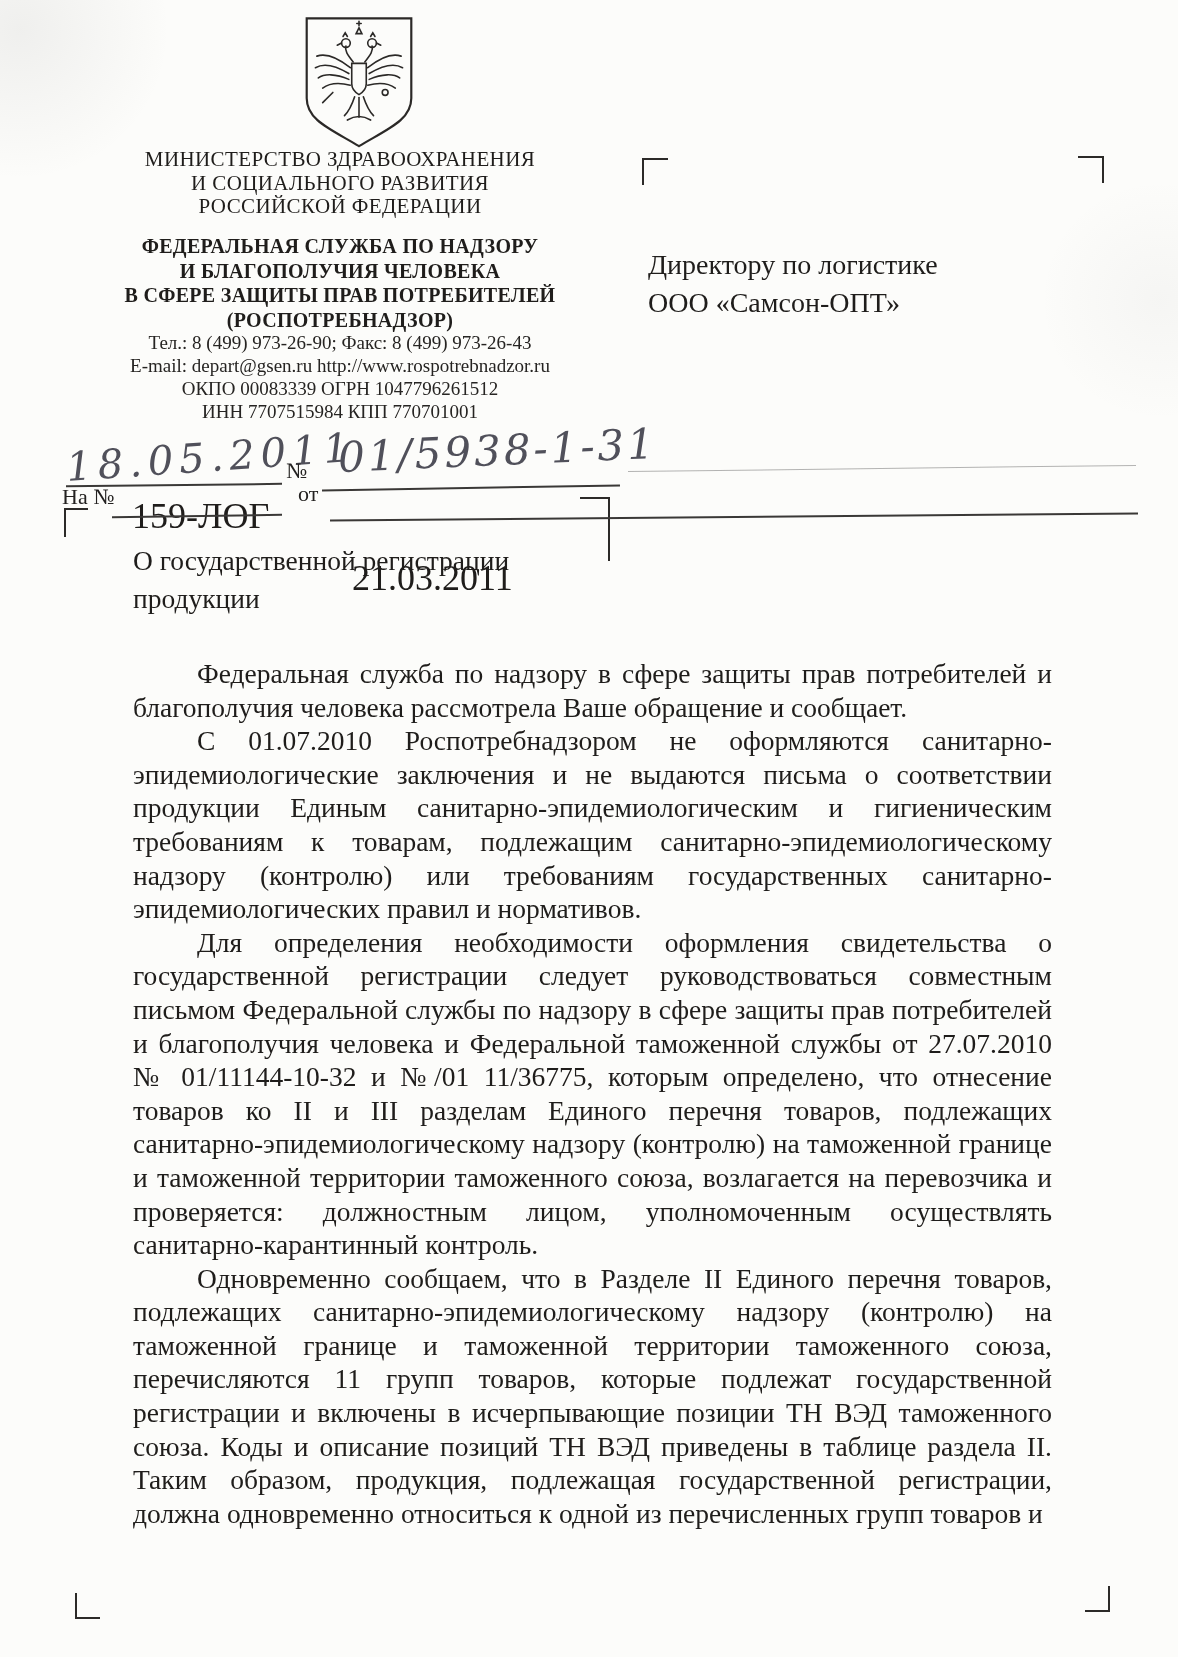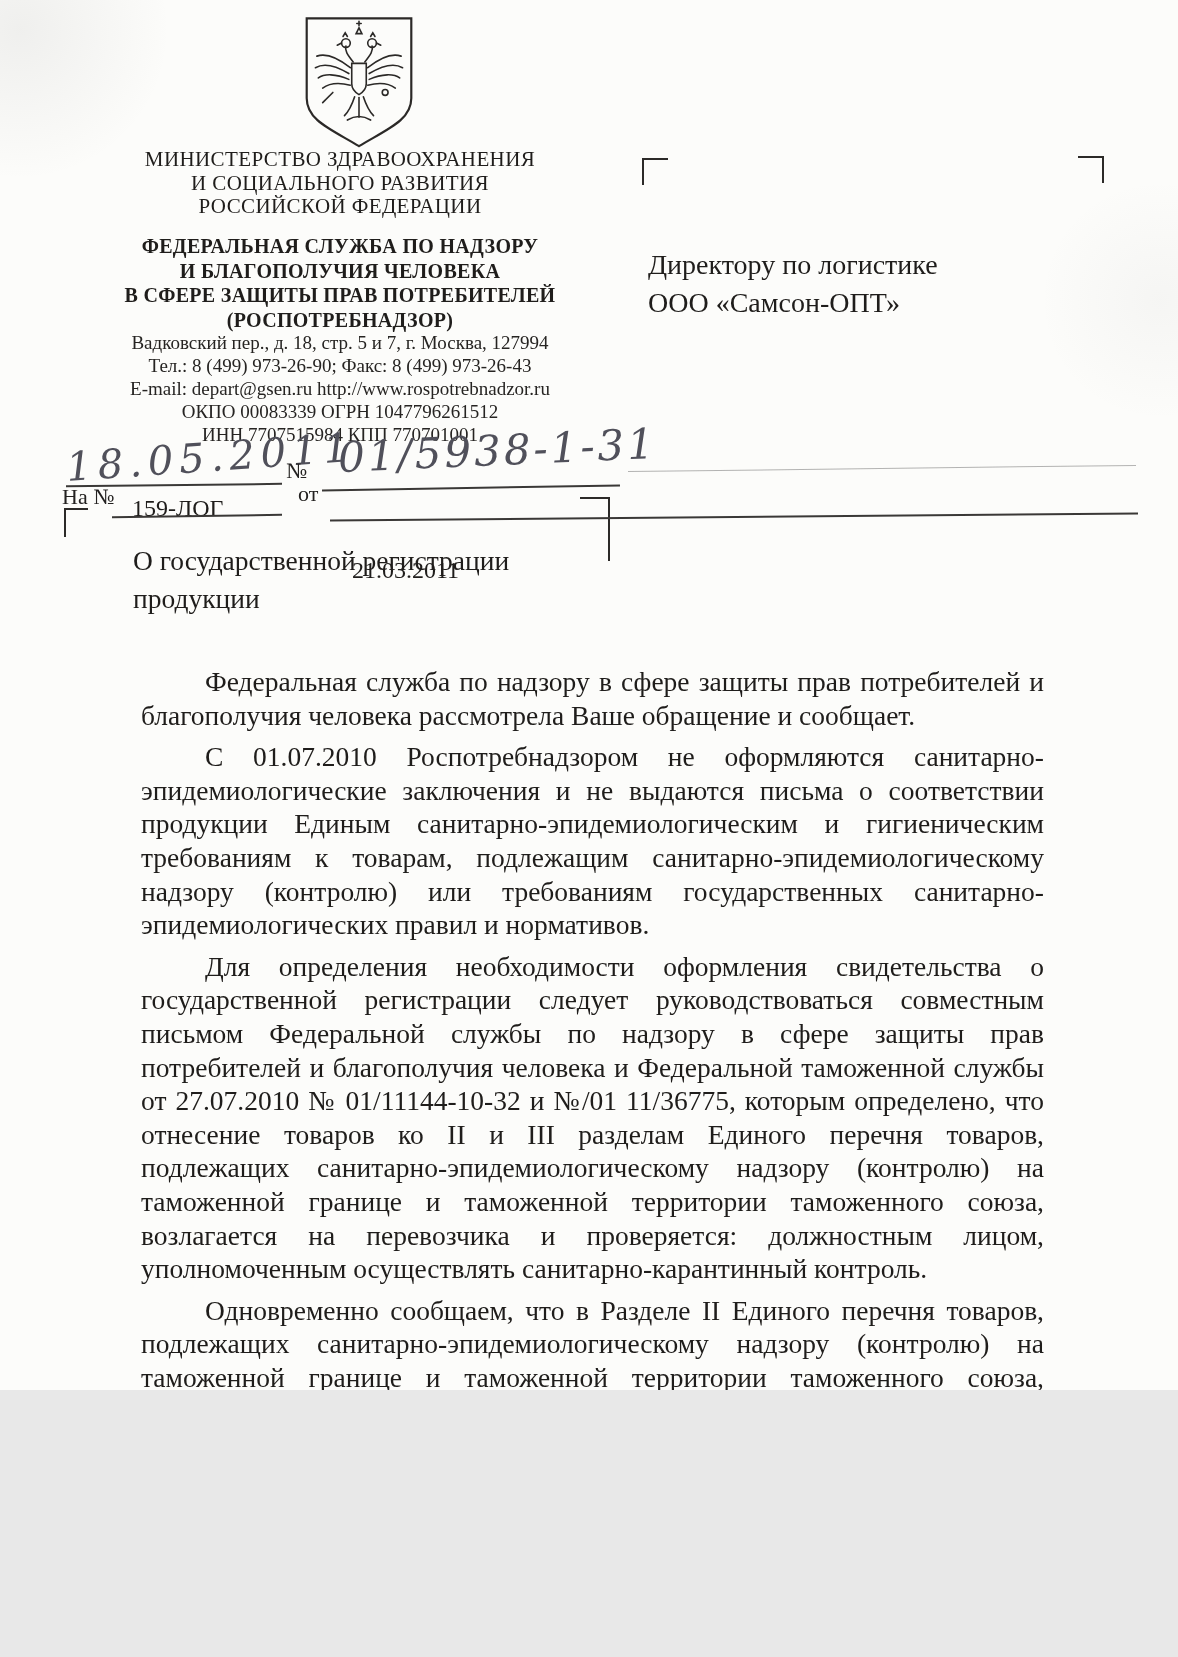--- a/index.html
+++ b/index.html
@@ -1,18 +1,18 @@
 <!DOCTYPE html>
 <html lang="ru"><head>
 <meta charset="utf-8">
 <style>
   html,body{margin:0;padding:0;background:#e8e8e8;}
   .page{
     position:relative;
-    width:1178px;height:1390px;
+    width:1178px;height:1657px;
     margin:0 auto;
     background:#fcfcfa;
     background-image:
       radial-gradient(circle at 20px 30px, rgba(90,90,90,.08), rgba(0,0,0,0) 150px),
       radial-gradient(circle at 1160px 300px, rgba(120,120,120,.05), rgba(0,0,0,0) 120px);
     font-family:"Liberation Serif", serif;
     color:#1f1d1b;
     overflow:hidden;
   }
   .abs{position:absolute;}
@@ -47,31 +47,31 @@
   .rule{height:0;border-top:2px solid #3a3836;}
   .rule-a{left:66px;top:484px;width:216px;transform:rotate(-.6deg);}
   .rule-b{left:322px;top:487px;width:298px;transform:rotate(-1deg);}
   .rule-b-ext{left:628px;top:468px;width:508px;border-top:1px solid rgba(70,70,70,.4);transform:rotate(-.7deg);}
   .rule-c{left:112px;top:515px;width:170px;transform:rotate(-.8deg);}
   .rule-d{left:330px;top:516px;width:808px;transform:rotate(-.5deg);}
   .lbl{font-size:22px;color:#232120;}
   .lbl-no{left:286px;top:458px;}
   .lbl-na{left:62px;top:484px;}
   .lbl-ot{left:298px;top:481px;text-align:right;}
-  .typed{font-size:24px;white-space:nowrap;}
+  .typed{font-size:36px;white-space:nowrap;}
   .typed-num{left:132px;top:495px;}
   .typed-date{left:352px;top:512px;margin-top:45px;}
 
   
   .subject{left:133px;top:542px;font-size:27.5px;line-height:38px;}
 
   
   .body-text{left:133px;top:657px;width:919px;height:905px;
     font-size:27.5px;line-height:33.6px;text-align:justify;overflow:hidden;}
-  .body-text p{margin:8px;text-indent:64px;}
+  .body-text p{margin:0;text-indent:64px;}
 </style>
 </head>
 <body>
 
 <div class="page">
 
   <svg class="abs emblem" viewBox="0 0 160 190" aria-hidden="true">
     <path d="M8,6 H152 V116 C152,146 120,158 80,182 C40,158 8,146 8,116 Z" fill="none" stroke="#2b2927" stroke-width="3"></path>
     <g stroke="#2b2927" fill="none" stroke-width="2.2" stroke-linecap="round">
       <path d="M68,74 C48,58 34,54 22,58"></path>
@@ -109,21 +109,20 @@
   </div>
 
   <div class="abs agency">
     <div>ФЕДЕРАЛЬНАЯ СЛУЖБА ПО НАДЗОРУ</div>
     <div>И БЛАГОПОЛУЧИЯ ЧЕЛОВЕКА</div>
     <div>В СФЕРЕ ЗАЩИТЫ ПРАВ ПОТРЕБИТЕЛЕЙ</div>
     <div>(РОСПОТРЕБНАДЗОР)</div>
   </div>
 
   <div class="abs contacts">
-    <div>Вадковский пер., д. 18, стр. 5 и 7,  г. Москва, 127994</div>
     <div>Тел.: 8 (499) 973-26-90; Факс: 8 (499) 973-26-43</div>
     <div>E-mail: depart@gsen.ru  http://www.rospotrebnadzor.ru</div>
     <div>ОКПО 00083339  ОГРН 1047796261512</div>
     <div>ИНН 7707515984  КПП 770701001</div>
   </div>
 
   <div class="abs recipient">
     <div>Директору по логистике</div>
     <div>ООО «Самсон-ОПТ»</div>
   </div>

